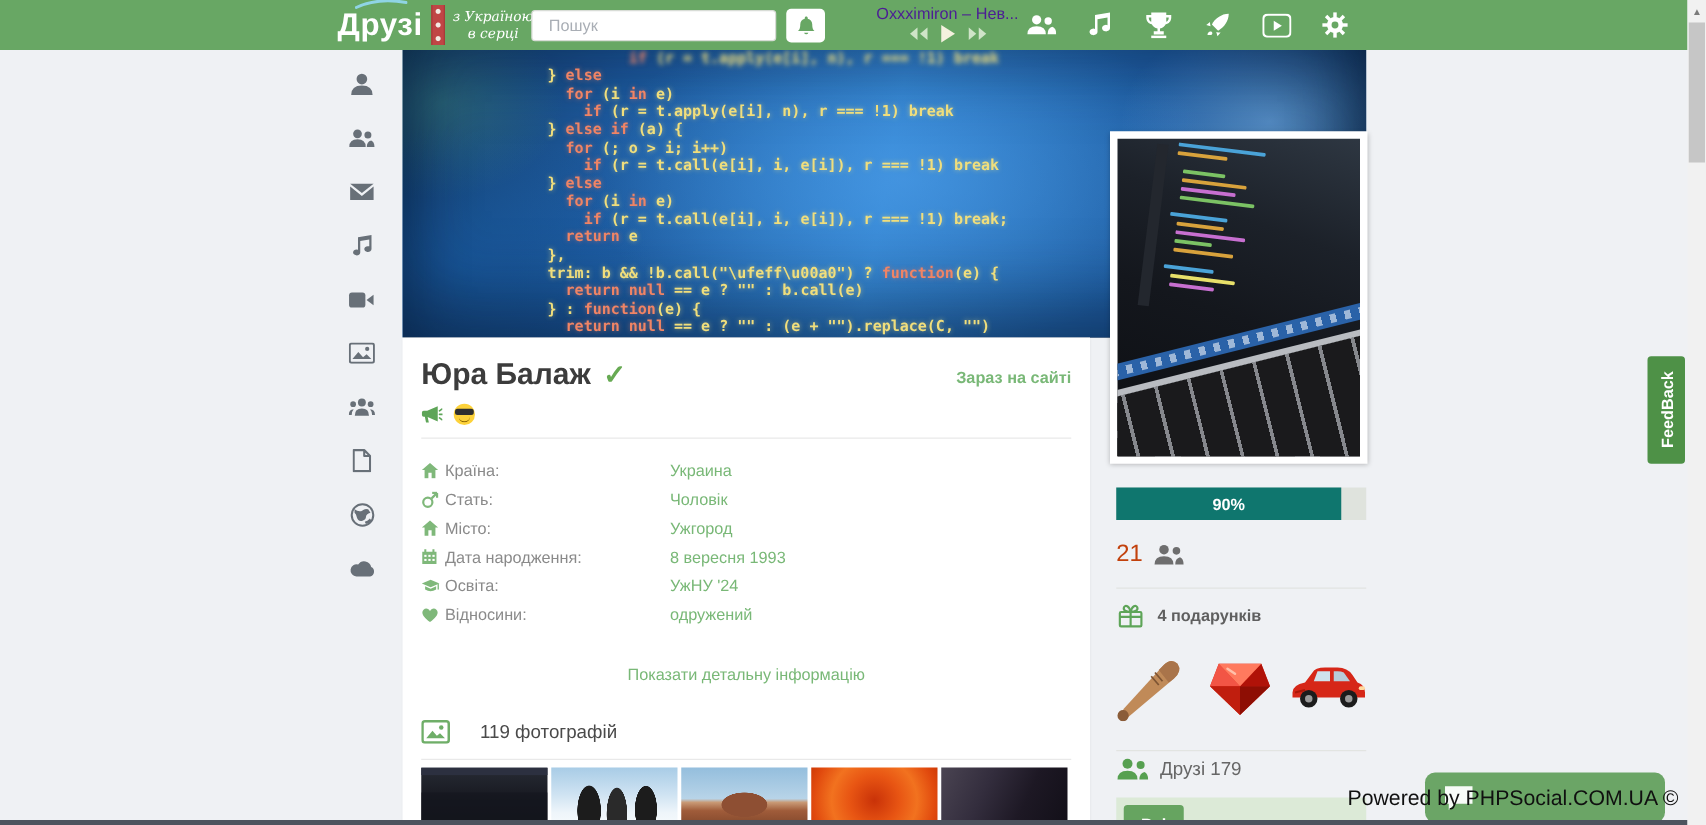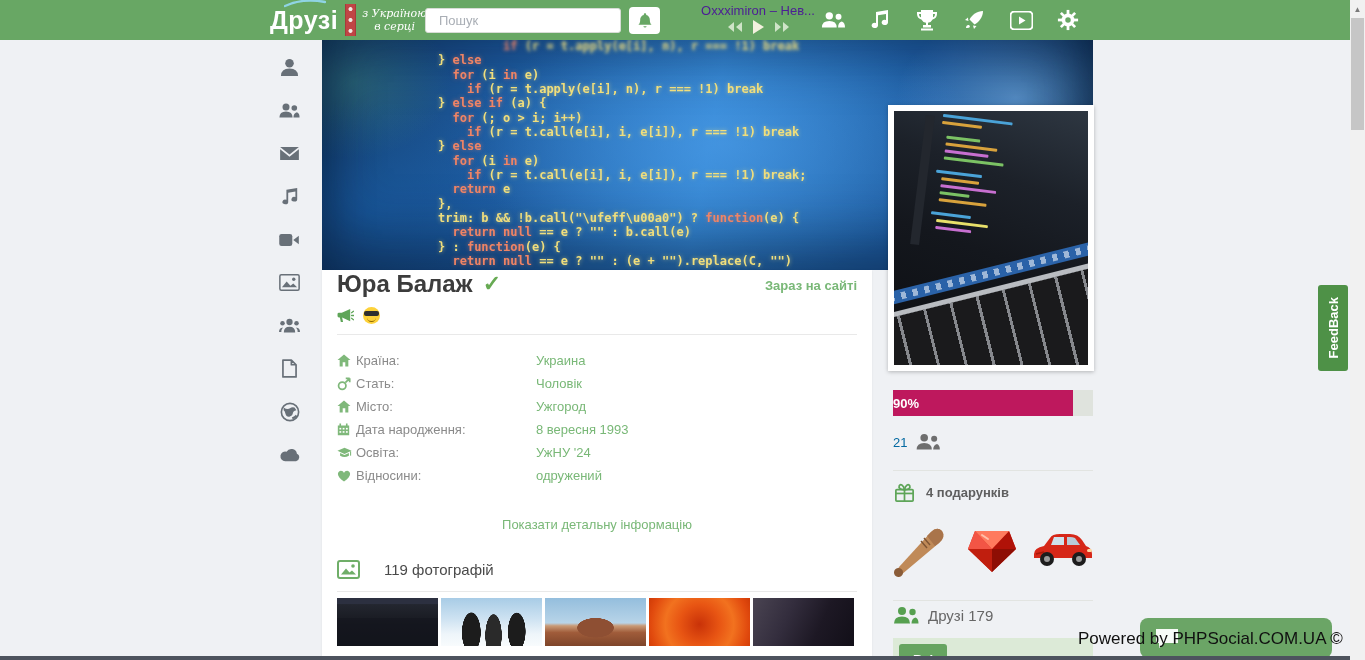--- a/index.html
+++ b/index.html
@@ -51,21 +51,21 @@
       linear-gradient(100deg, #143a63 0%, #1d5a9e 22%, #2f82cf 50%, #1d5a9e 78%, #102f50 100%);
     box-shadow: inset 0 -30px 60px rgba(5,20,45,.45), inset 0 20px 50px rgba(5,25,60,.35); }
   .cover-code { position:absolute; left:116px; top:-1px; font-family:"DejaVu Sans Mono", monospace;
     font-size:12px; line-height:14.35px; font-weight:bold; white-space:pre; color:#f0de7c;
     text-shadow:0 0 4px rgba(255,235,130,.55); filter:blur(0.35px); }
   .cover-code .kw { color:#f08465; text-shadow:0 0 4px rgba(240,130,100,.55); }
   .code-line.blur1 { filter:blur(1.6px); opacity:.8; }
   
   .main-card { position:absolute; left:322px; top:270px; width:550px; height:390px; background:#fff;
     box-shadow:0 1px 2px rgba(0,0,0,.07); padding:0 15px; z-index:6; }
-  .name-row { display:flex; align-items:center; }
+  .name-row { display:flex; align-items:center; padding-top:16px; }
   .profile-name { font-size:24px; color:#3c3c3c; font-weight:600; }
   .verified { color:#67aa53; font-size:22px; font-weight:bold; margin-left:10px; }
   .online-status { margin-left:auto; color:#79b877; font-size:13px; font-weight:bold; align-self:flex-start; padding-top:8px; }
   .status-icons { display:flex; align-items:center; gap:9px; margin-top:8px; height:18px; }
   .emoji-cool { width:17px; height:17px; border-radius:50%; background:#fdd23a; position:relative; display:inline-block; }
   .emoji-cool:before { content:""; position:absolute; top:4px; left:1px; right:1px; height:5px; background:#2f2f2f; border-radius:2px; }
   .emoji-cool:after { content:""; position:absolute; left:4px; right:4px; bottom:2px; height:4px;
     border-bottom:1.5px solid #8a6400; border-radius:0 0 8px 8px; }
   .divider { border-bottom:1px solid #e9e9e9; }
   .div-1 { margin-top:10px; }
@@ -105,24 +105,24 @@
   .ap-code { position:absolute; left:28px; top:6px; width:150px; transform:rotate(7deg); }
   .ap-code i { display:block; height:3px; margin:4px 0 0 14px; border-radius:1px; }
   .ap-gutter { position:absolute; left:24px; top:4px; bottom:120px; width:9px; background:#23272e; transform:rotate(7deg); }
   .ap-dock { position:absolute; left:-8px; bottom:88px; width:120%; height:13px; background:#2a62a8; transform:rotate(-14deg);
     background-image:repeating-linear-gradient(90deg, rgba(255,255,255,.55) 0 5px, rgba(0,0,0,0) 5px 12px); background-size:auto 7px; background-repeat:repeat-x; background-position:0 3px; }
   .ap-keyboard { position:absolute; left:-20%; bottom:-30px; width:150%; height:108px; transform:rotate(-14deg);
     background:repeating-linear-gradient(90deg, #1a1a1c 0 24px, #86888d 24px 27px),
                repeating-linear-gradient(180deg, #9a9da3 0 5px, #17181b 5px 27px);
     border-top:5px solid #b9bcc1; }
   .progress { position:absolute; left:893px; top:390px; width:200px; height:26px; background:#dfe3dd; z-index:8; }
-  .progress-fill { height:100%; background:#be185d; display:flex; align-items:center; }
+  .progress-fill { height:100%; background:#0f766e; display:flex; align-items:center; justify-content:center; }
   .progress-label { color:#fff; font-size:13px; font-weight:bold; }
   .visitors { position:absolute; left:893px; top:433px; display:flex; align-items:center; gap:8px; z-index:8; }
-  .visitors-count { font-size:13px; color:#0369a1; }
+  .visitors-count { font-size:19px; color:#c2410c; }
   .visitors-ic { color:#6e6e6e; display:flex; }
   .rdiv { position:absolute; left:893px; width:200px; border-bottom:1px solid #e2e4e1; z-index:8; }
   .rdiv-1 { top:470px; } .rdiv-2 { top:600px; }
   .gifts-row { position:absolute; left:893px; top:481px; display:flex; align-items:center; gap:10px; z-index:8; }
   .gifts-label { font-size:13px; color:#5f5f5f; font-weight:bold; }
   .gift-ic { color:#5ea558; display:flex; }
   .gift-items { position:absolute; left:890px; top:518px; width:204px; display:flex; justify-content:space-between; z-index:8; }
   .gift-item { width:64px; height:62px; display:flex; align-items:center; justify-content:center; }
   .friends-row { position:absolute; left:893px; top:606px; display:flex; align-items:center; gap:9px; z-index:8; }
   .friends-label { font-size:15px; color:#666; }

